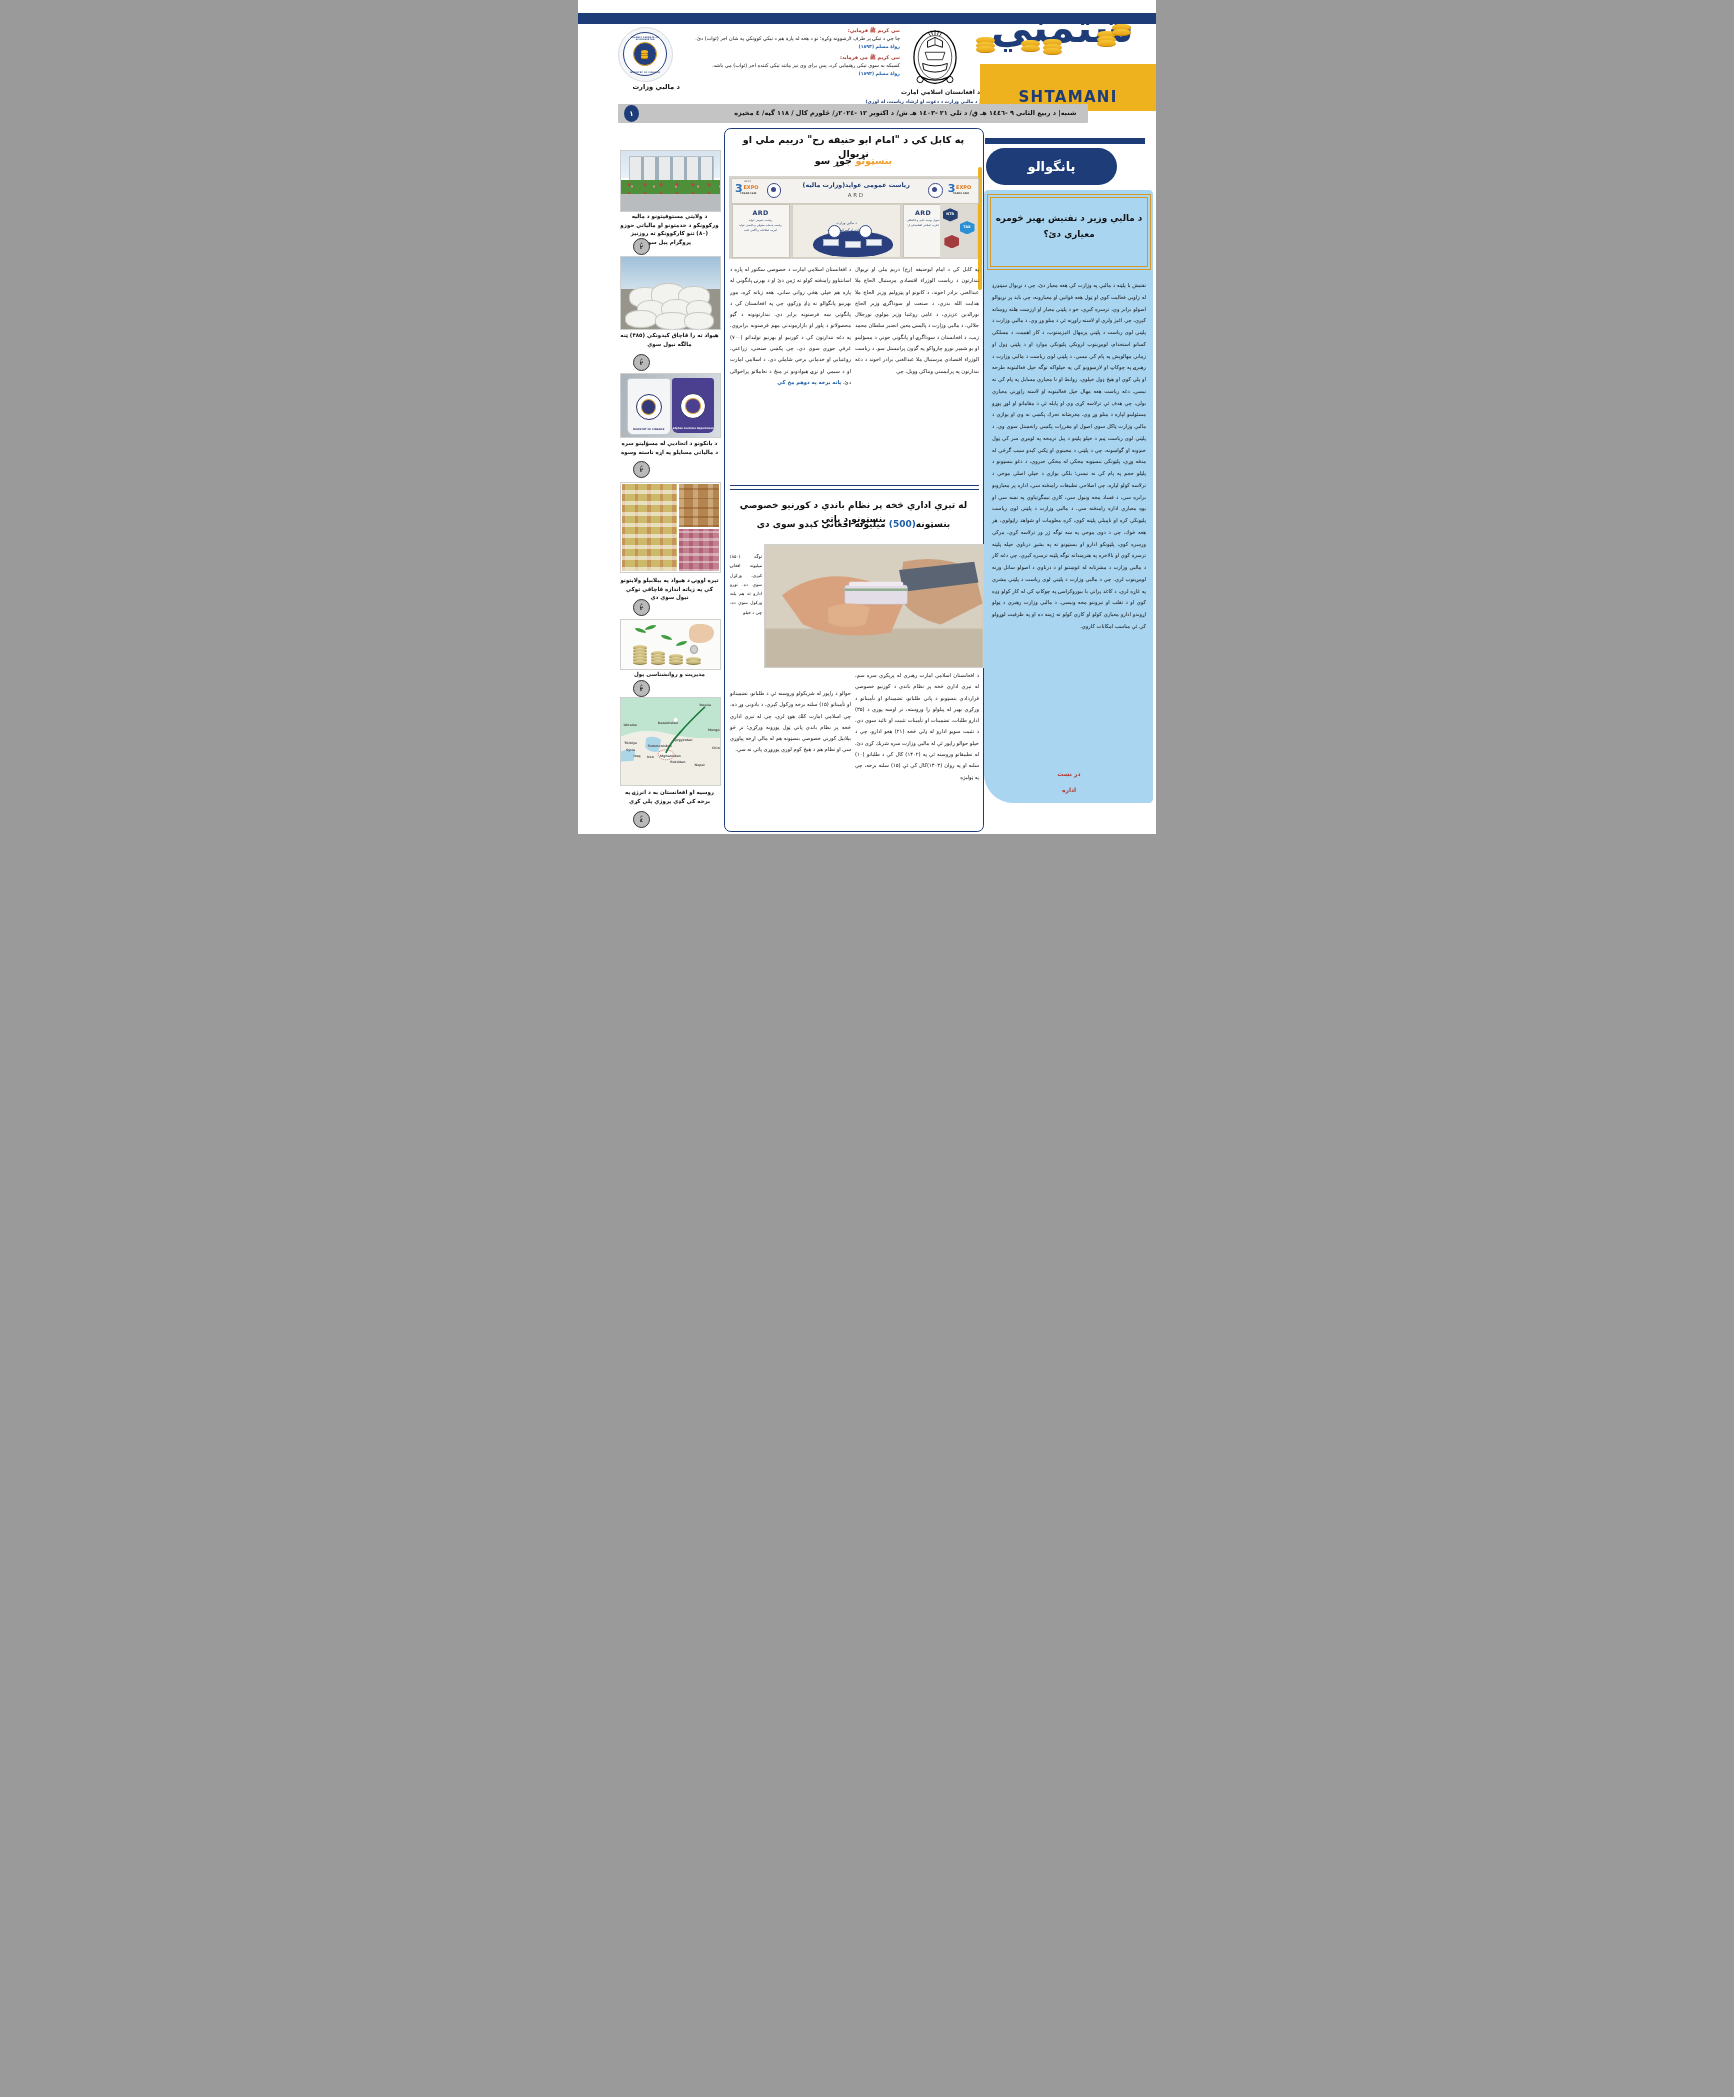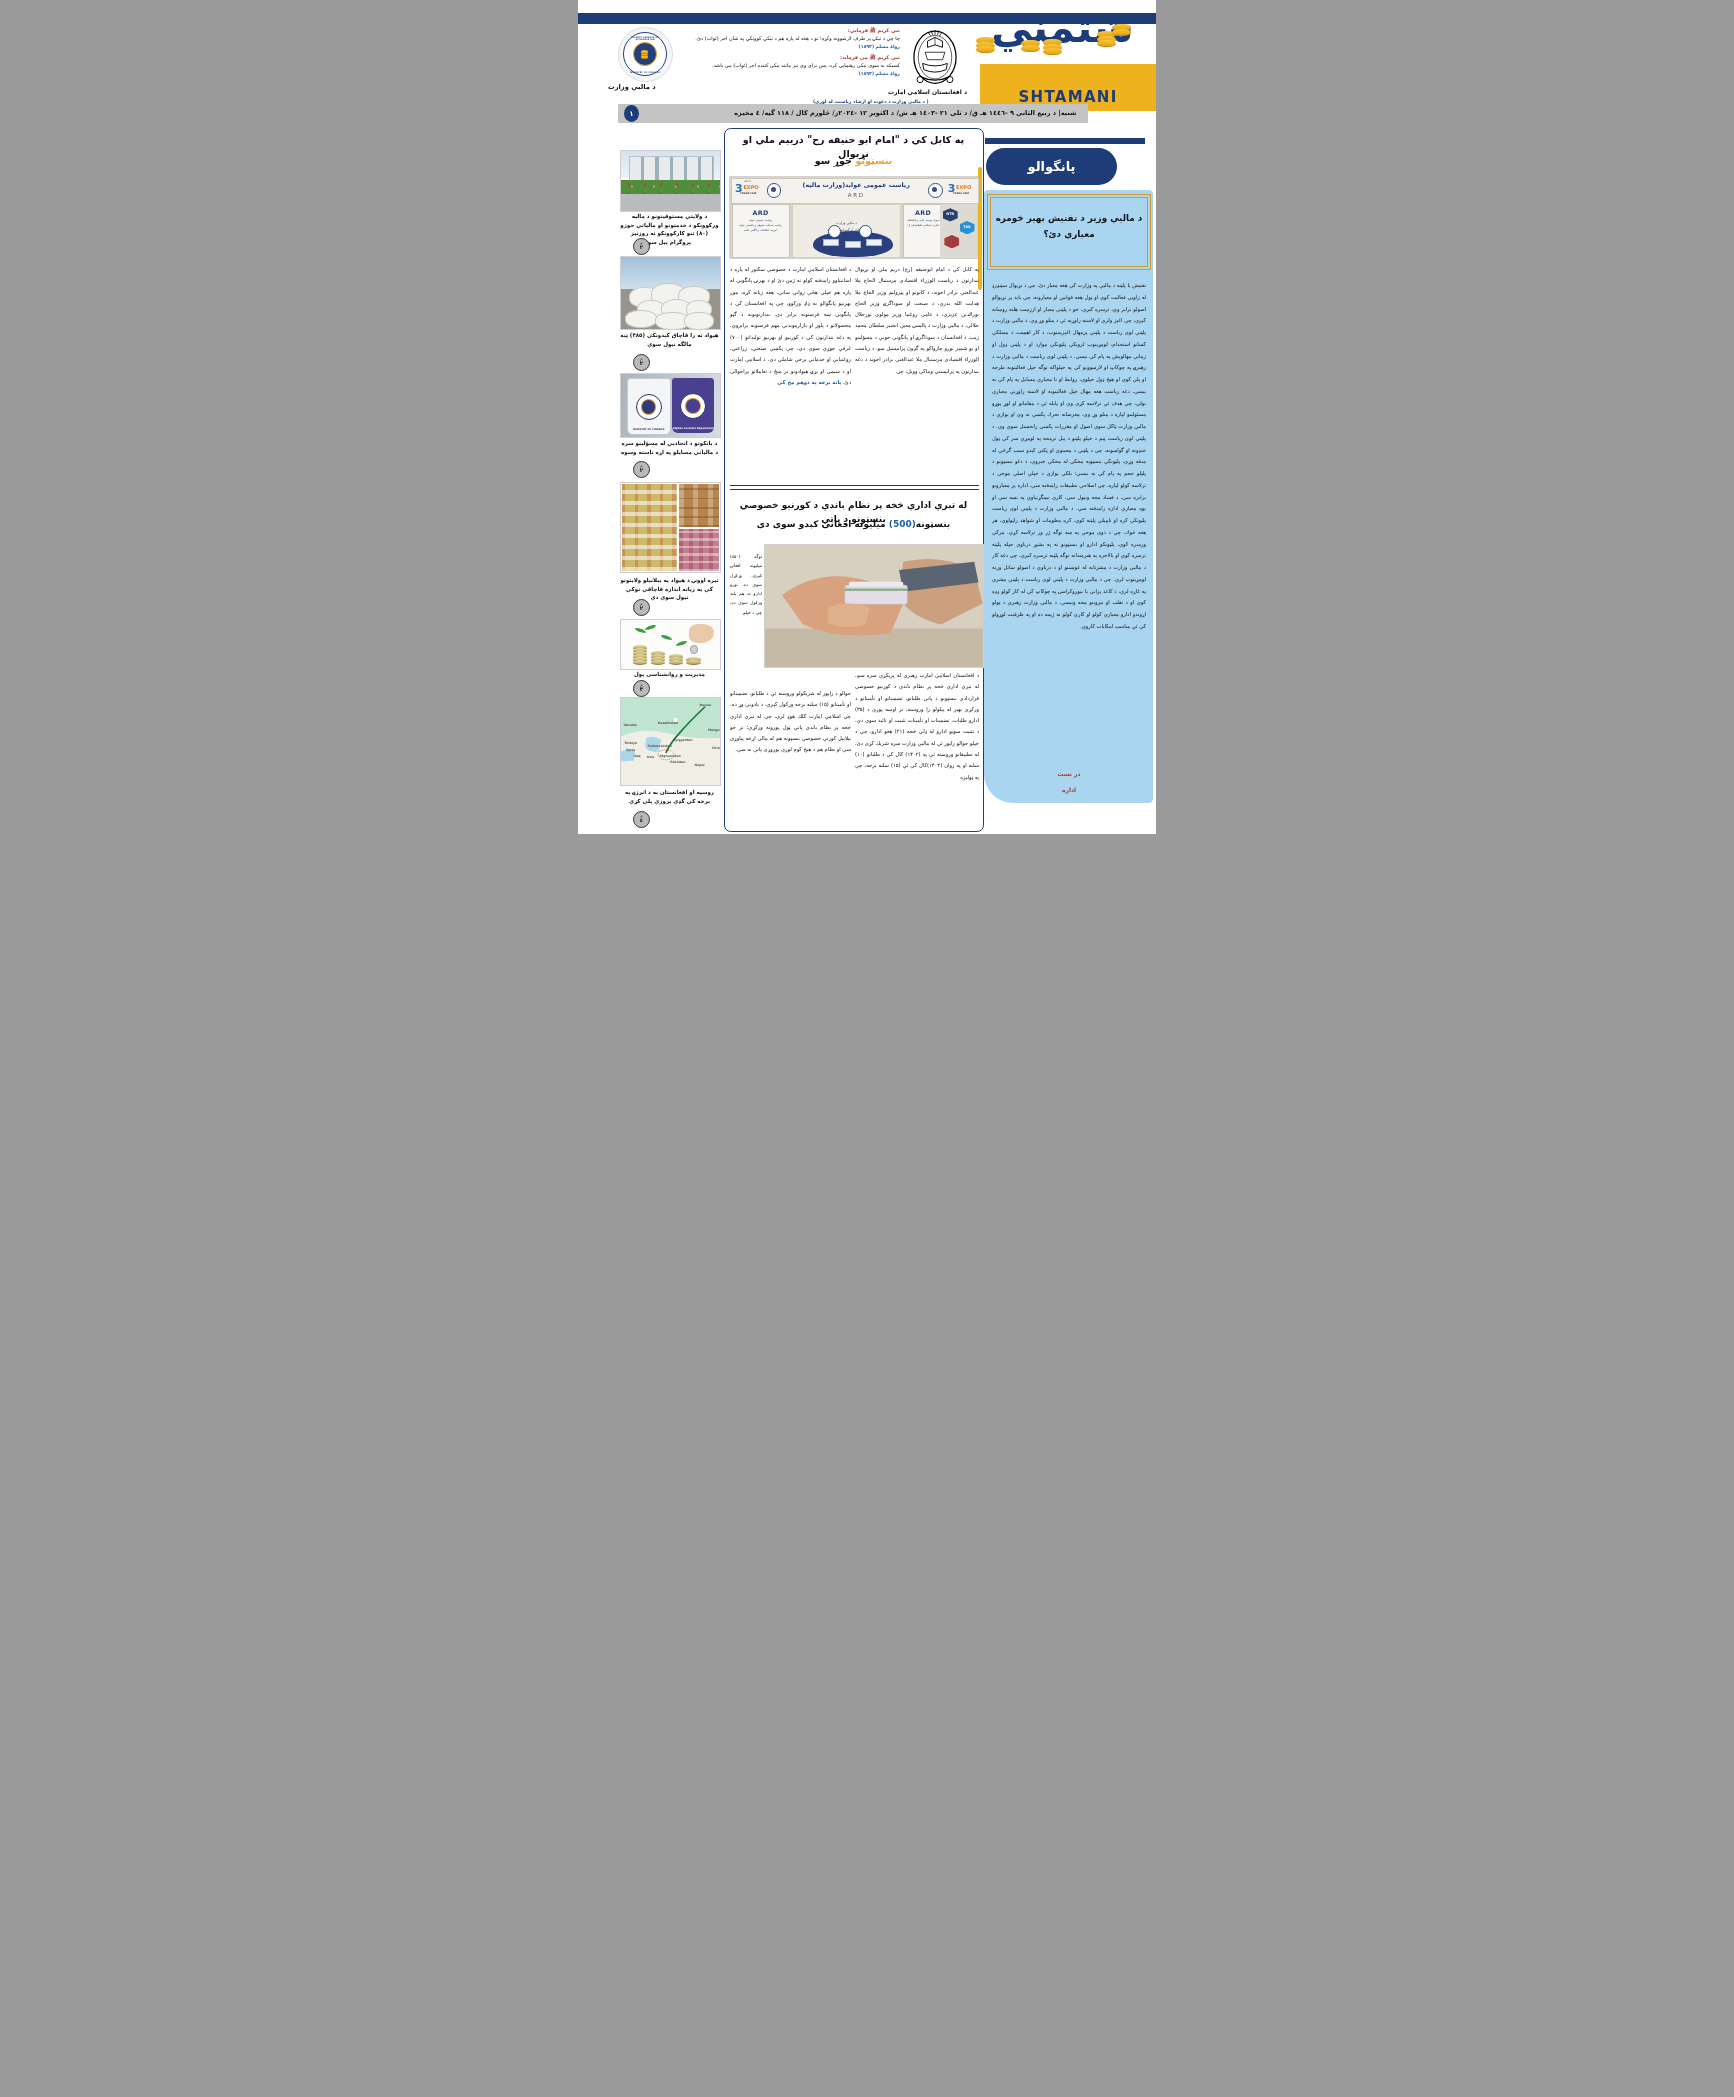--- a/index.html
+++ b/index.html
@@ -1,20 +1,20 @@
 <!DOCTYPE html>
 <html style="font-size:6.7px"><head>
 <meta charset="utf-8">
 <style>
   html,body{margin:0;padding:0;background:#9a9a9a;}
   #page{position:relative;width:578px;height:834px;background:#ffffff;margin:0 auto;
         font-family:"DejaVu Sans",sans-serif;color:#111;overflow:hidden;}
   .abs{position:absolute;}
   .rtl{direction:rtl;unicode-bidi:embed;}
-  .c{text-align:left;}
+  .c{text-align:right;}
   .j{text-align:justify;text-justify:inter-word;}
   .b{font-weight:bold;}
   .navybg{background:#1e3c78;}
   .navy{color:#1e3c78;}
   .red{color:#b03a2e;}
   .blue{color:#1f5fa8;}
   .orange{color:#f0a030;}
   
   .topbar{left:0;top:13.4px;width:100%;height:11px;}
   .moflogo{left:40px;top:27px;width:53px;height:53px;border-radius:50%;

